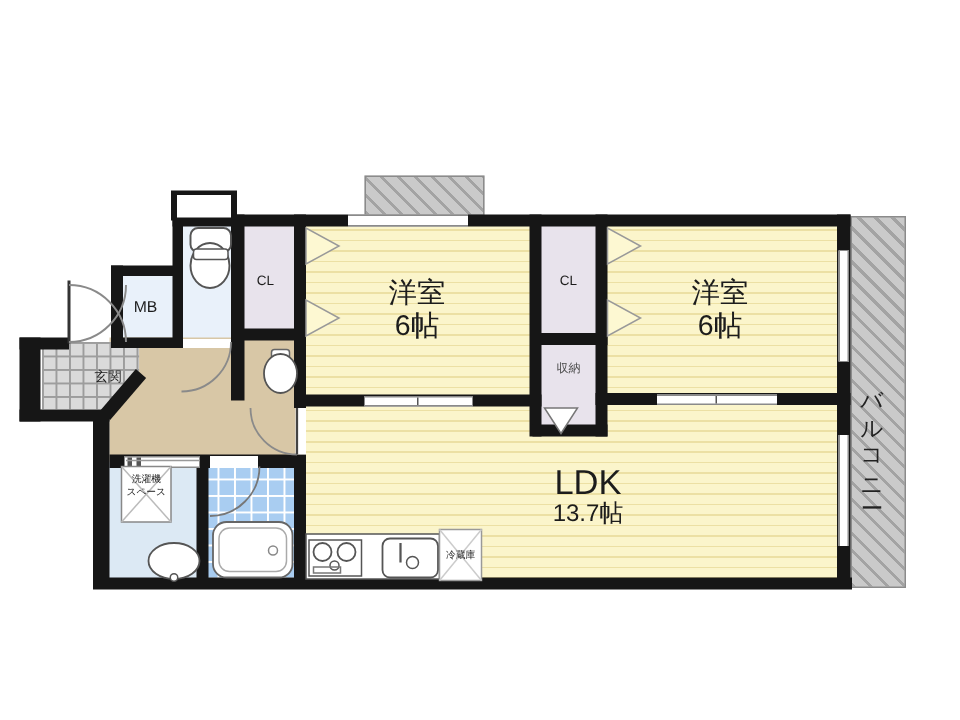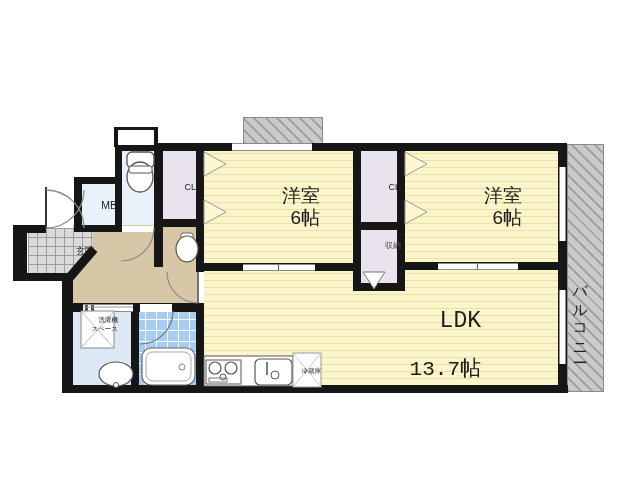--- a/index.html
+++ b/index.html
@@ -24,24 +24,24 @@
   
   .w{position:absolute;background:#161616;z-index:3;}
   
   .win-h{position:absolute;background:#fff;border-top:1px solid #8a8a8a;border-bottom:1px solid #8a8a8a;box-sizing:border-box;z-index:4;}
   .win-v{position:absolute;background:#fff;border-left:1px solid #8a8a8a;border-right:1px solid #8a8a8a;box-sizing:border-box;z-index:4;}
   .opening{position:absolute;background:#fff;z-index:4;}
   .tick{position:absolute;background:#555;z-index:5;}
   
   #fixtures{position:absolute;left:0;top:0;z-index:6;}
   
-  .lbl{position:absolute;color:#1c1c1c;text-align:right;line-height:1.15;white-space:nowrap;z-index:7;}
+  .lbl{position:absolute;color:#1c1c1c;text-align:center;line-height:1.15;white-space:nowrap;z-index:7;}
   .lbl-room{font-size:19px;}
   .lbl-ldk1{font-size:23px;}
-  .lbl-ldk2{font-size:21px;margin-top:24px;}
+  .lbl-ldk2{font-size:16px;}
   .lbl-s{font-size:9px;}
   .lbl-xs{font-size:6.5px;line-height:1.45;}
   .lbl-mb{font-size:10.5px;}
   .lbl-storage{font-size:8px;color:#4c4c4c;}
   .lbl-balcony{writing-mode:vertical-rl;font-size:15px;letter-spacing:3px;color:#222;}
   #watermark{position:absolute;z-index:9;font-family:"DejaVu Serif","Liberation Serif",serif;
     font-size:72px;letter-spacing:-10px;color:rgba(122,122,98,0.5);white-space:nowrap;}
 </style>
 </head>
 <body>
@@ -181,21 +181,21 @@
   </svg>
 
   <div class="lbl lbl-room" style="left:236px;top:185px;width:84px;">
     <div>洋室</div>
     <div>6帖</div>
   </div>
   <div class="lbl lbl-room" style="left:438px;top:185px;width:84px;">
     <div>洋室</div>
     <div>6帖</div>
   </div>
-  <div class="lbl" style="left:357px;top:308px;width:124px;font-family:Liberation Mono, monospace;">
+  <div class="lbl" style="left:330px;top:308px;width:124px;">
     <div class="lbl-ldk1">LDK</div>
     <div class="lbl-ldk2">13.7帖</div>
   </div>
   <div class="lbl lbl-s" style="left:158px;top:182px;width:38px;">CL</div>
   <div class="lbl lbl-s" style="left:358px;top:182px;width:42px;">CL</div>
   <div class="lbl lbl-storage" style="left:357px;top:241px;width:44px;">収納</div>
   <div class="lbl lbl-mb" style="left:77px;top:199px;width:40px;">MB</div>
   <div class="lbl lbl-s" style="left:50px;top:246px;width:44px;">玄関</div>
   <div class="lbl lbl-xs" style="left:77px;top:315px;width:41px;">
     <div>洗濯機</div>

